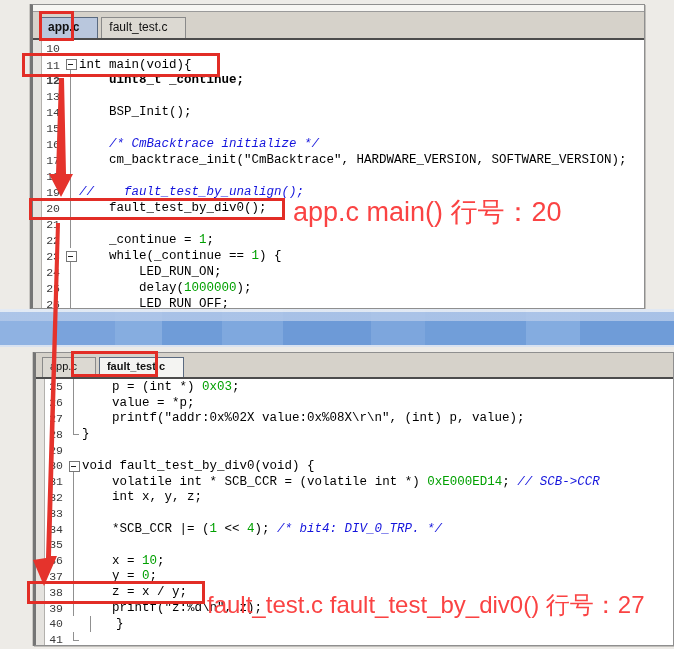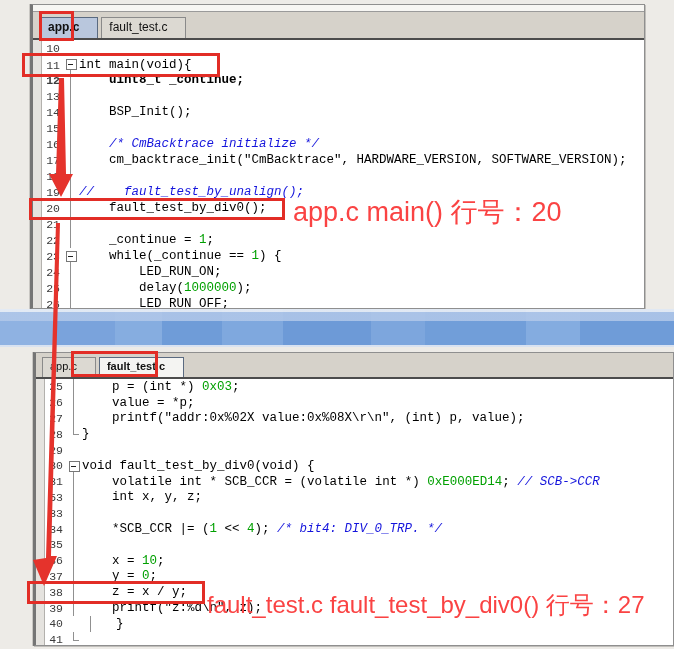--- a/index.html
+++ b/index.html
@@ -228,21 +228,21 @@
             <span class="below"></span>
           </span>
           <span class="code"><span class="k">void</span><span> fault_test_by_div0(</span><span class="k">void</span><span>) {</span></span>
         </div>
         <div class="cl" style="height: 15.8px;">
           <span class="num">31</span>
           <span class="fold fold-line"></span>
           <span class="code"><span>    </span><span class="k">volatile</span><span> </span><span class="k">int</span><span> * SCB_CCR = (</span><span class="k">volatile</span><span> </span><span class="k">int</span><span> *) </span><span class="n">0xE000ED14</span><span>; </span><span class="c">// SCB-&gt;CCR</span></span>
         </div>
         <div class="cl" style="height: 15.8px;">
-          <span class="num">53</span>
+          <span class="num">32</span>
           <span class="fold fold-line"></span>
           <span class="code"><span>    </span><span class="k">int</span><span> x, y, z;</span></span>
         </div>
         <div class="cl" style="height: 15.8px;">
           <span class="num">33</span>
           <span class="fold fold-line"></span>
           <span class="code"></span>
         </div>
         <div class="cl" style="height: 15.8px;">
           <span class="num">34</span>

